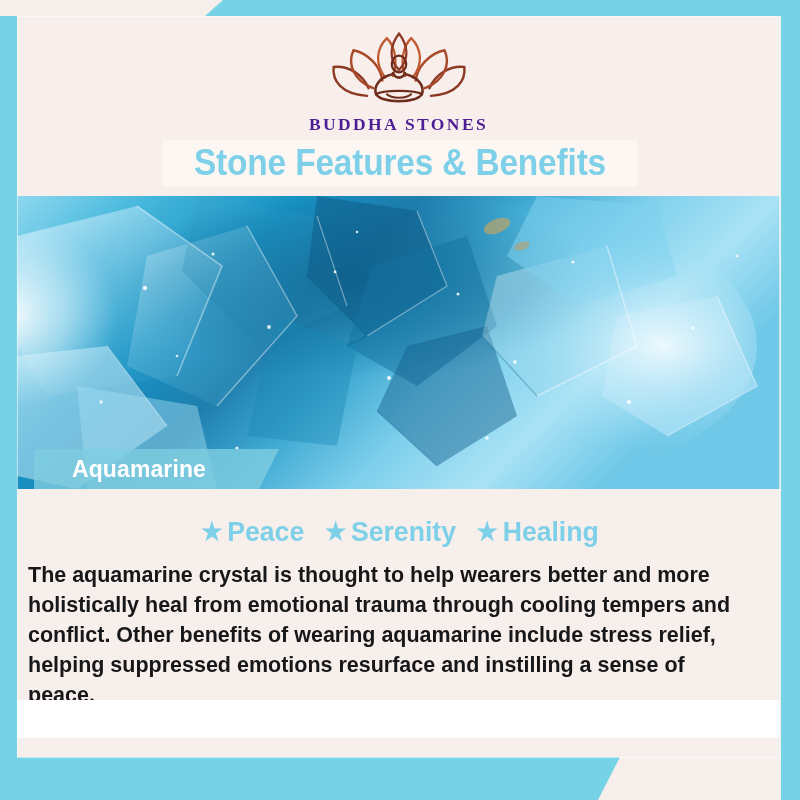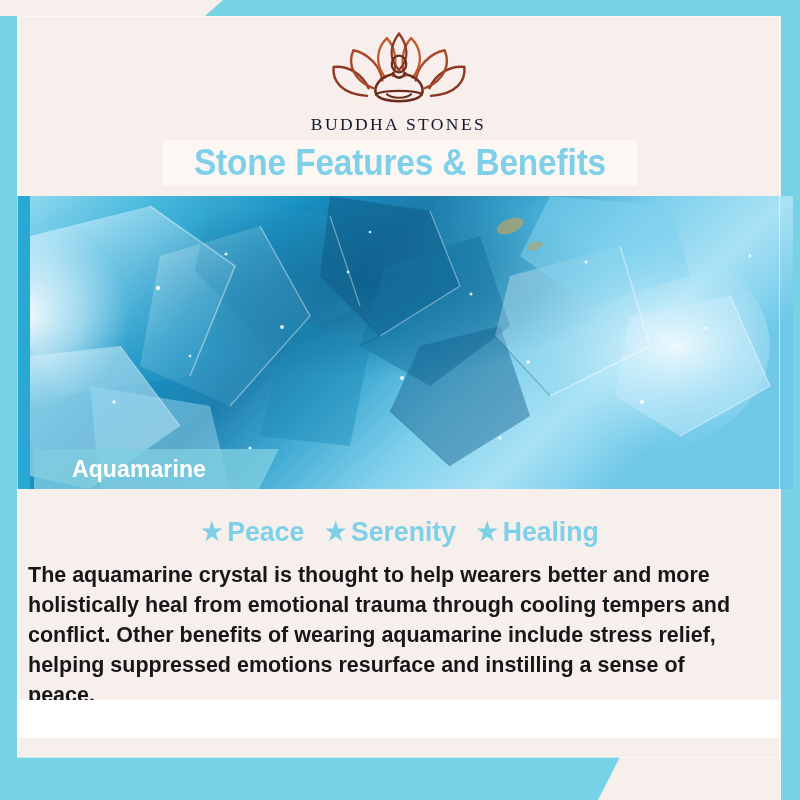--- a/index.html
+++ b/index.html
@@ -89,22 +89,22 @@
   .logo-mark {
     width: 152px;
     height: 80px;
     display: block;
   }
   .logo-word {
     margin-top: 4px;
     font-family: "Liberation Serif", serif;
     font-size: 17.5px;
     letter-spacing: 2.4px;
-    color: #0f172a;
-    font-weight: 400;
+    color: #4c1d95;
+    font-weight: 700;
   }
 
   
   .title-plate {
     position: absolute;
     left: 163px;
     top: 140px;
     width: 474px;
     height: 46px;
     background: #fdf7f4;
@@ -128,21 +128,20 @@
 
   
   .photo {
     position: absolute;
     left: 17px;
     top: 196px;
     width: 763px;
     height: 293px;
     overflow: hidden;
     background: #2aa8d4;
-    padding-left: 13px;
   }
   .photo-svg { display: block; width: 100%; height: 100%; }
 
   .stone-tag {
     position: absolute;
     left: 17px;
     bottom: 0;
     width: 245px;
     height: 40px;
     background: rgba(126, 205, 224, 0.80);

